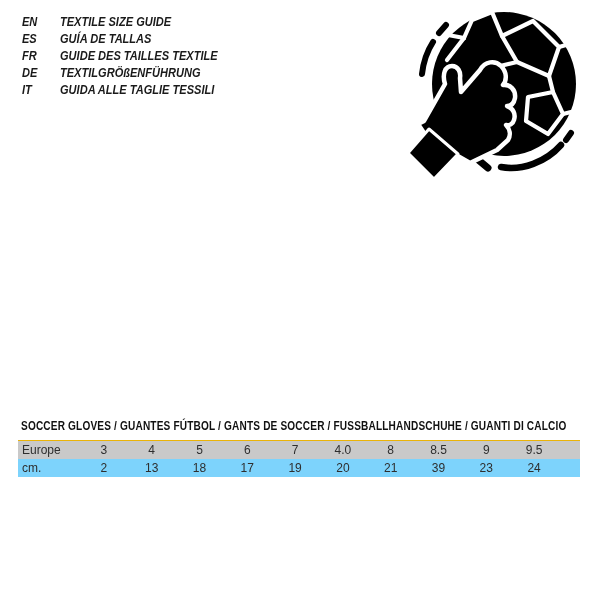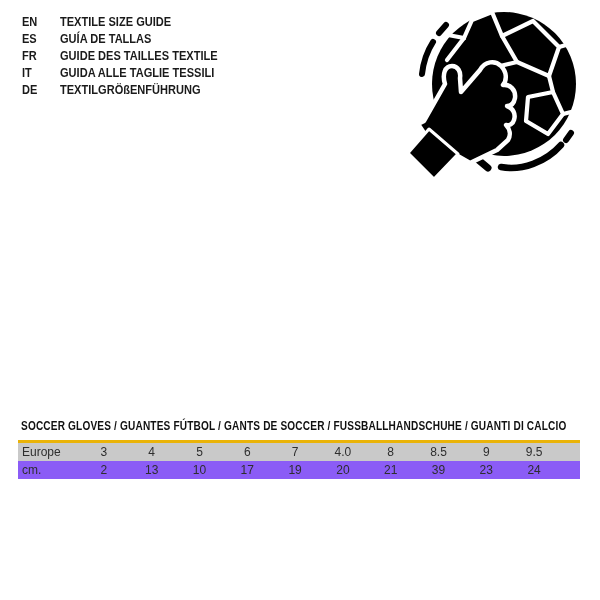--- a/index.html
+++ b/index.html
@@ -1,67 +1,67 @@
 <!DOCTYPE html>
 <html><head>
 <meta charset="utf-8">
 <style>
   html,body{margin:0;padding:0;background:#ffffff;}
   .canvas{position:relative;width:600px;height:600px;background:#ffffff;overflow:hidden;
           font-family:"Liberation Sans", sans-serif;color:#1a1a1a;}
 
   
   .lang-list{position:absolute;left:22px;top:13px;}
-  .lang-row{display:flex;align-items:center;height:17px;}
+  .lang-row{display:flex;align-items:center;height:17px;font-style:italic;}
   .lang-code{display:inline-block;width:38px;font-size:13px;font-weight:bold;
              transform:scaleX(0.85);transform-origin:left center;white-space:nowrap;}
   .lang-label{display:inline-block;font-size:13px;font-weight:bold;
               transform:scaleX(0.85);transform-origin:left center;white-space:nowrap;}
 
   
   .icon-wrap{position:absolute;left:400px;top:4px;width:180px;height:186px;}
 
   
   .table-title{position:absolute;left:21px;top:419px;font-size:12px;font-weight:bold;
                color:#111;white-space:nowrap;transform:scaleX(0.84);transform-origin:left center;
                letter-spacing:0.2px;}
   .size-table{position:absolute;left:18px;top:440px;width:562px;border-collapse:collapse;
-              table-layout:fixed;border-top:3px solid #eab308;}
+              table-layout:fixed;border-top:1px solid #eab308;}
   .size-table td{font-size:12px;color:#2e2e2e;text-align:center;padding:0;height:18px;
                  vertical-align:middle;white-space:nowrap;}
   .size-table td.lbl{text-align:left;padding-left:4px;width:58px;}
   .size-table td.pad{width:22px;}
   .row-europe{background:#c9c9c9;}
-  .row-cm{background:#8b5cf6;}
+  .row-cm{background:#7dd3fc;}
 </style>
 </head>
 <body>
 
 <div class="canvas">
 
   <div class="lang-list">
     <div class="lang-row">
       <span class="lang-code">EN</span>
       <span class="lang-label">TEXTILE SIZE GUIDE</span>
     </div>
     <div class="lang-row">
       <span class="lang-code">ES</span>
       <span class="lang-label">GUÍA DE TALLAS</span>
     </div>
     <div class="lang-row">
       <span class="lang-code">FR</span>
       <span class="lang-label">GUIDE DES TAILLES TEXTILE</span>
     </div>
     <div class="lang-row">
+      <span class="lang-code">DE</span>
+      <span class="lang-label">TEXTILGRÖßENFÜHRUNG</span>
+    </div>
+    <div class="lang-row">
       <span class="lang-code">IT</span>
       <span class="lang-label">GUIDA ALLE TAGLIE TESSILI</span>
-    </div>
-    <div class="lang-row">
-      <span class="lang-code">DE</span>
-      <span class="lang-label">TEXTILGRÖßENFÜHRUNG</span>
     </div>
   </div>
 
   <div class="icon-wrap">
     <svg viewBox="0 0 180 186" width="180" height="186" aria-hidden="true">
 
       <path d="M 46,21 L 39,29" stroke="#000" stroke-width="6" fill="none" stroke-linecap="round"></path>
       <path d="M 33,38 Q 24,52 22,70" stroke="#000" stroke-width="6" fill="none" stroke-linecap="round"></path>
 
       <circle cx="104" cy="80" r="72" fill="#000"></circle>
@@ -121,21 +121,21 @@
       <td>8</td>
       <td>8.5</td>
       <td>9</td>
       <td>9.5</td>
       <td class="pad"></td>
     </tr>
     <tr class="row-cm">
       <td class="lbl">cm.</td>
       <td>2</td>
       <td>13</td>
-      <td>10</td>
+      <td>18</td>
       <td>17</td>
       <td>19</td>
       <td>20</td>
       <td>21</td>
       <td>39</td>
       <td>23</td>
       <td>24</td>
       <td class="pad"></td>
     </tr>
   </tbody>

